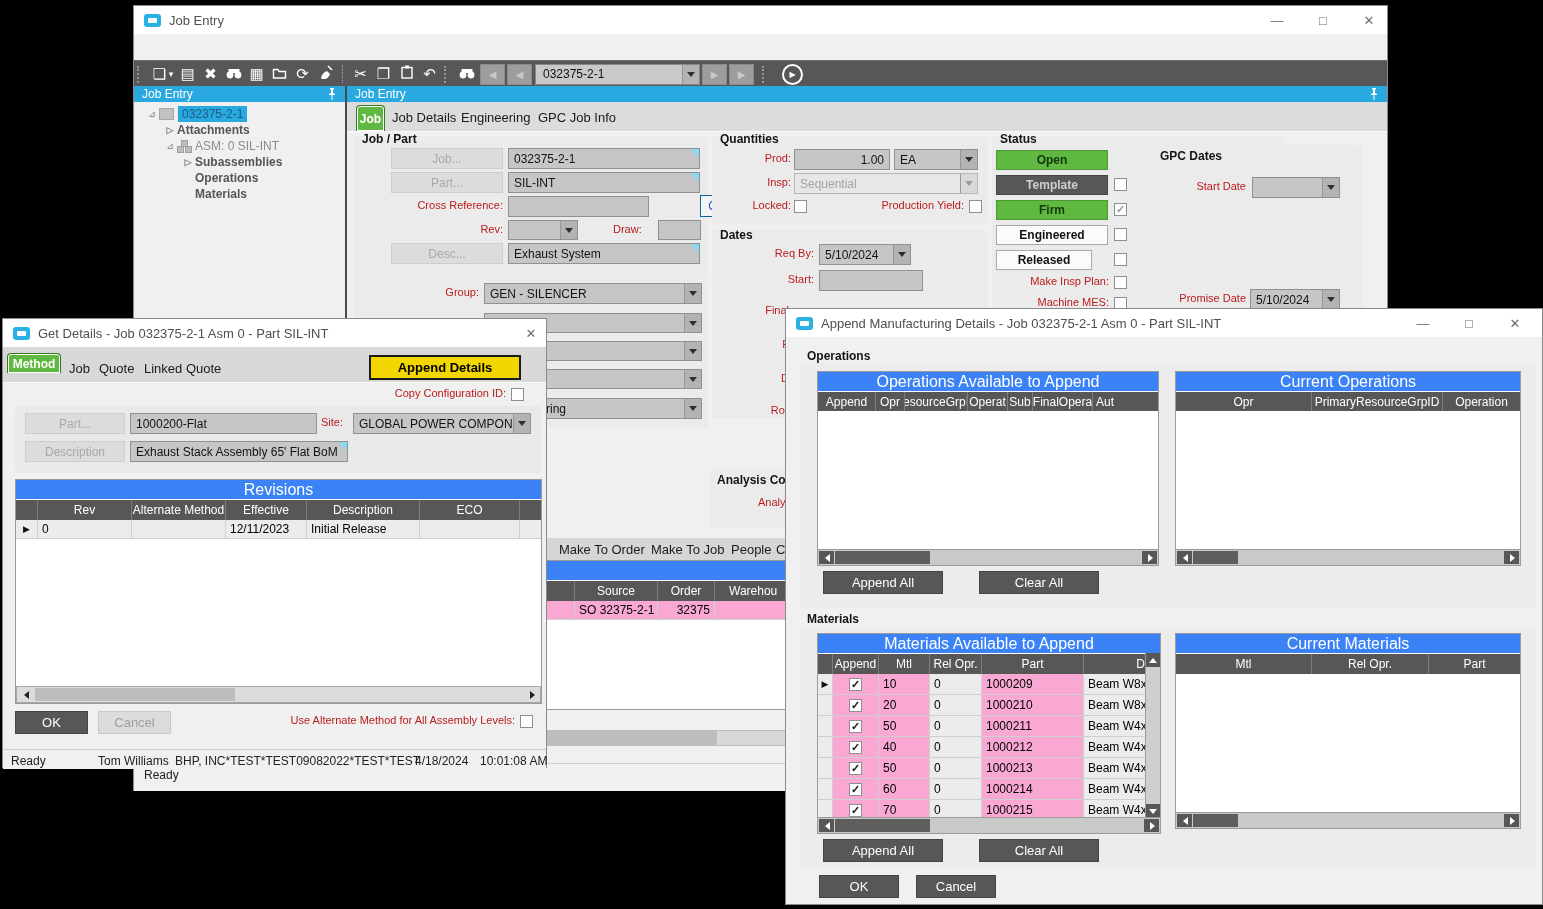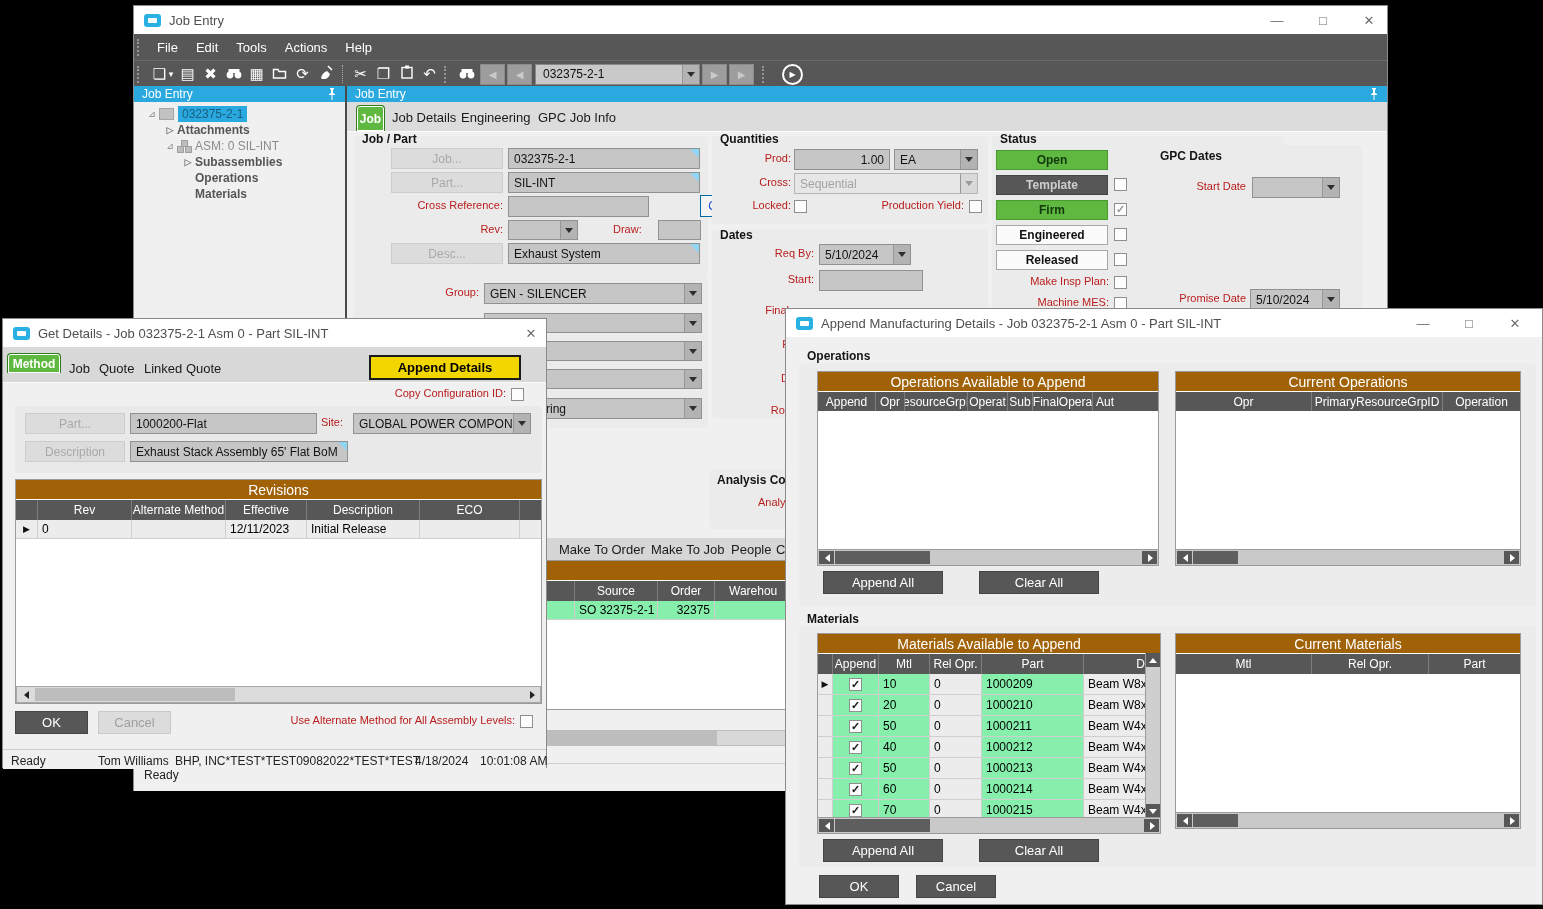--- a/index.html
+++ b/index.html
@@ -65,29 +65,29 @@
   .btn.lightc{background:#f4f4f4;border:1px solid #0369a1;color:#1d4ed8;margin-left:47px;}
   .btn.yellow{background:#f2d600;border:2px solid #1a1a1a;color:#000;font-weight:bold;font-size:13px;}
   .btn.discancel{background:#dcdcdc;border:1px solid #c9c9c9;color:#9f9f9f;font-size:13px;}
   .tab-green{position:absolute;background:#5fb83f;border:1px solid #2f7d1c;border-bottom:none;border-radius:4px 4px 0 0;
              color:#fff;font-weight:bold;font-size:12px;display:flex;align-items:center;justify-content:center;
              box-shadow:inset 0 0 0 1px #fff;box-sizing:border-box;}
   .tabtxt{position:absolute;font-size:13px;color:#1a1a1a;white-space:nowrap;}
   .tabstrip{position:absolute;background:#d6d6d6;border-bottom:1px solid #fafafa;}
   .gridwrap{position:absolute;border:1px solid #9a9a9a;background:#fff;box-sizing:border-box;display:flex;
             flex-direction:column;}
-  .gtitle{background:#a16207;color:#fff;font-size:14px;display:flex;align-items:center;justify-content:center;
+  .gtitle{background:#3b82f6;color:#fff;font-size:16px;display:flex;align-items:center;justify-content:center;
           height:19px;flex:0 0 auto;border-bottom:1px solid #fff;}
   .ghead{display:flex;height:20px;flex:0 0 auto;}
   .hc{background:#575757;color:#fff;font-size:12px;display:flex;align-items:center;justify-content:center;
       border-right:1px solid #7d7d7d;box-sizing:border-box;white-space:nowrap;overflow:hidden;flex:0 0 auto;}
   .gbody{flex:1 1 auto;background:#fff;overflow:hidden;position:relative;}
   .grow{display:flex;height:21px;flex:0 0 auto;}
   .c{box-sizing:border-box;border-right:1px solid #cfcfcf;border-bottom:1px solid #cfcfcf;font-size:12px;display:flex;
-     align-items:center;padding:0 4px;background:#86efac;white-space:nowrap;overflow:hidden;flex:0 0 auto;}
+     align-items:center;padding:0 4px;background:#f9a8d4;white-space:nowrap;overflow:hidden;flex:0 0 auto;}
   .c.alt{background:#ececec;}
   .c.mk{background:#ececec;justify-content:center;padding:0;color:#111;font-size:9px;}
   .ccb{width:13px;height:13px;background:#fdfdfd;border:1px solid #8f8f8f;box-sizing:border-box;font-size:11px;
        line-height:10px;text-align:center;color:#1a1a1a;font-weight:bold;margin:0 auto;}
   .hsb{height:15px;flex:0 0 auto;background:#c9c9c9;position:relative;border-top:1px solid #9a9a9a;}
   .hsb .sa{position:absolute;top:1px;bottom:1px;width:15px;background:#575757;}
   .sa.l{left:1px;} .sa.r{right:1px;}
   .sa::after{content:"";position:absolute;left:50%;top:50%;width:0;height:0;border:4px solid transparent;}
   .sa.l::after{border-right:5px solid #fff;transform:translate(-6px,-4px);}
   .sa.r::after{border-left:5px solid #fff;transform:translate(-2px,-4px);}
@@ -116,28 +116,20 @@
       <span>Job Entry</span>
       <div class="wctl" style="left:1128px;">
           <span>—</span>
         </div>
       <div class="wctl" style="left:1174px;">
           <span>□</span>
         </div>
       <div class="wctl" style="left:1220px;">
           <span>✕</span>
         </div>
-    </div>
-    <div class="menubar">
-      <div class="grip"></div>
-      <span class="mi">File</span>
-      <span class="mi">Edit</span>
-      <span class="mi">Tools</span>
-      <span class="mi">Actions</span>
-      <span class="mi">Help</span>
     </div>
     <div class="toolbar">
       <div class="grip"></div>
       <span class="tbi"><span>❏</span></span>
       <span class="tbi" style="min-width:10px;font-size:9px;margin-left:-5px;"><span>▾</span></span>
       <span class="tbi"><span>▤</span></span>
       <span class="tbi"><span>✖</span></span>
       <span class="tbi"><svg width="16" height="12" viewBox="0 0 16 12">
             <circle cx="4" cy="8" r="3.4" fill="#fff"></circle>
             <circle cx="12" cy="8" r="3.4" fill="#fff"></circle>
@@ -308,21 +300,21 @@
     <div class="grp" style="left:578px;top:130px;width:276px;height:88px;"></div>
     <span class="legend" style="left:586px;top:126px;">Quantities</span>
     <span class="lbl r" style="left:600px;top:146px;width:57px;">Prod:</span>
     <div class="fld rt" style="left:660px;top:143px;width:96px;height:21px;">
         <span>1.00</span>
       </div>
     <div class="fld" style="left:760px;top:143px;width:84px;height:21px;">
         <span>EA</span>
         <span class="car"></span>
       </div>
-    <span class="lbl r" style="left:600px;top:170px;width:57px;">Cross:</span>
+    <span class="lbl r" style="left:600px;top:170px;width:57px;">Insp:</span>
     <div class="fld dis" style="left:660px;top:167px;width:184px;height:21px;">
         <span>Sequential</span>
         <span class="car"></span>
       </div>
     <span class="lbl r" style="left:600px;top:193px;width:57px;">Locked:</span>
     <div class="cb" style="left:660px;top:194px;"></div>
     <span class="lbl r" style="left:726px;top:193px;width:104px;">Production Yield:</span>
     <div class="cb" style="left:835px;top:194px;"></div>
 
     <div class="grp" style="left:578px;top:224px;width:276px;height:188px;"></div>
@@ -351,21 +343,21 @@
       </div>
     <div class="cb" style="left:980px;top:172px;"></div>
     <div class="btn green" style="left:862px;top:194px;width:112px;height:20px;">
         <span>Firm</span>
       </div>
     <div class="cb gray" style="left:980px;top:197px;"><span>✓</span></div>
     <div class="btn white" style="left:862px;top:219px;width:112px;height:20px;">
         <span>Engineered</span>
       </div>
     <div class="cb" style="left:980px;top:222px;"></div>
-    <div class="btn white" style="left:862px;top:244px;width:112px;height:20px;">
+    <div class="btn white" style="left:862px;top:244px;width:96px;height:20px;">
         <span>Released</span>
       </div>
     <div class="cb" style="left:980px;top:247px;"></div>
     <span class="lbl r" style="left:860px;top:269px;width:115px;">Make Insp Plan:</span>
     <div class="cb" style="left:980px;top:270px;"></div>
     <span class="lbl r" style="left:860px;top:290px;width:115px;">Machine MES:</span>
     <div class="cb" style="left:980px;top:291px;"></div>
 
     <div class="grp" style="left:1018px;top:139px;width:210px;height:181px;"></div>
     <span class="legend" style="left:1026px;top:143px;">GPC Dates</span>

